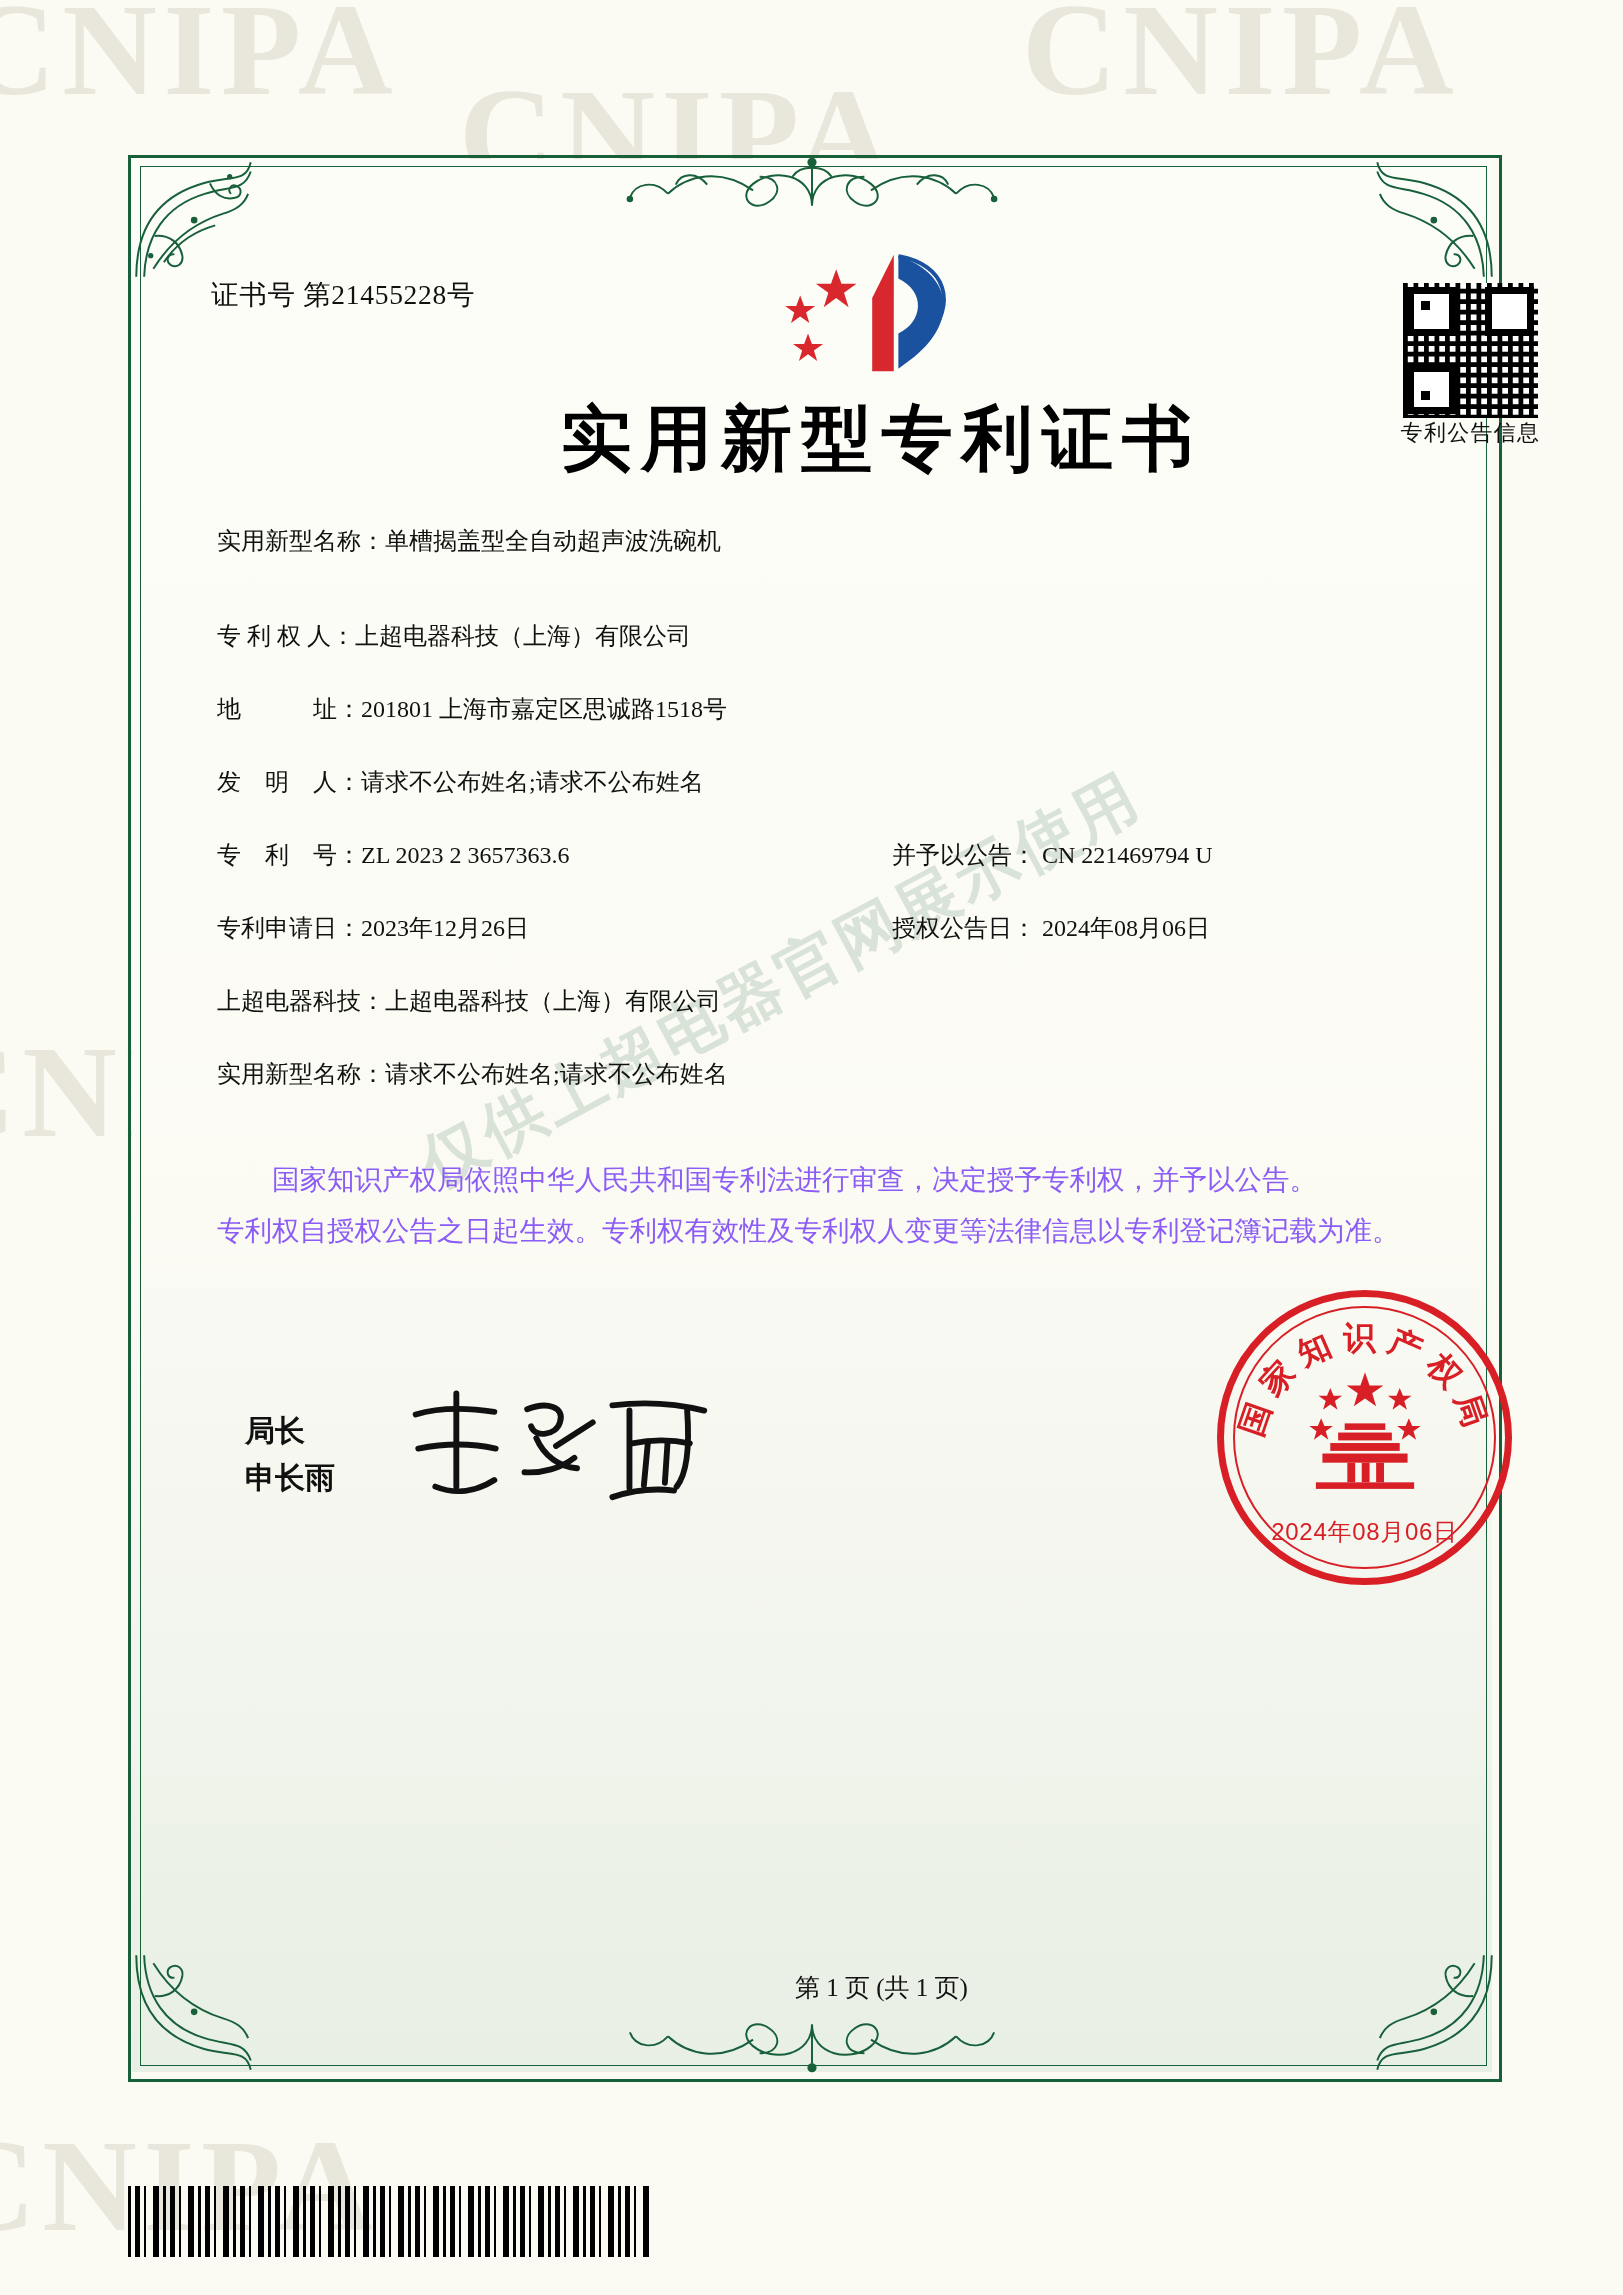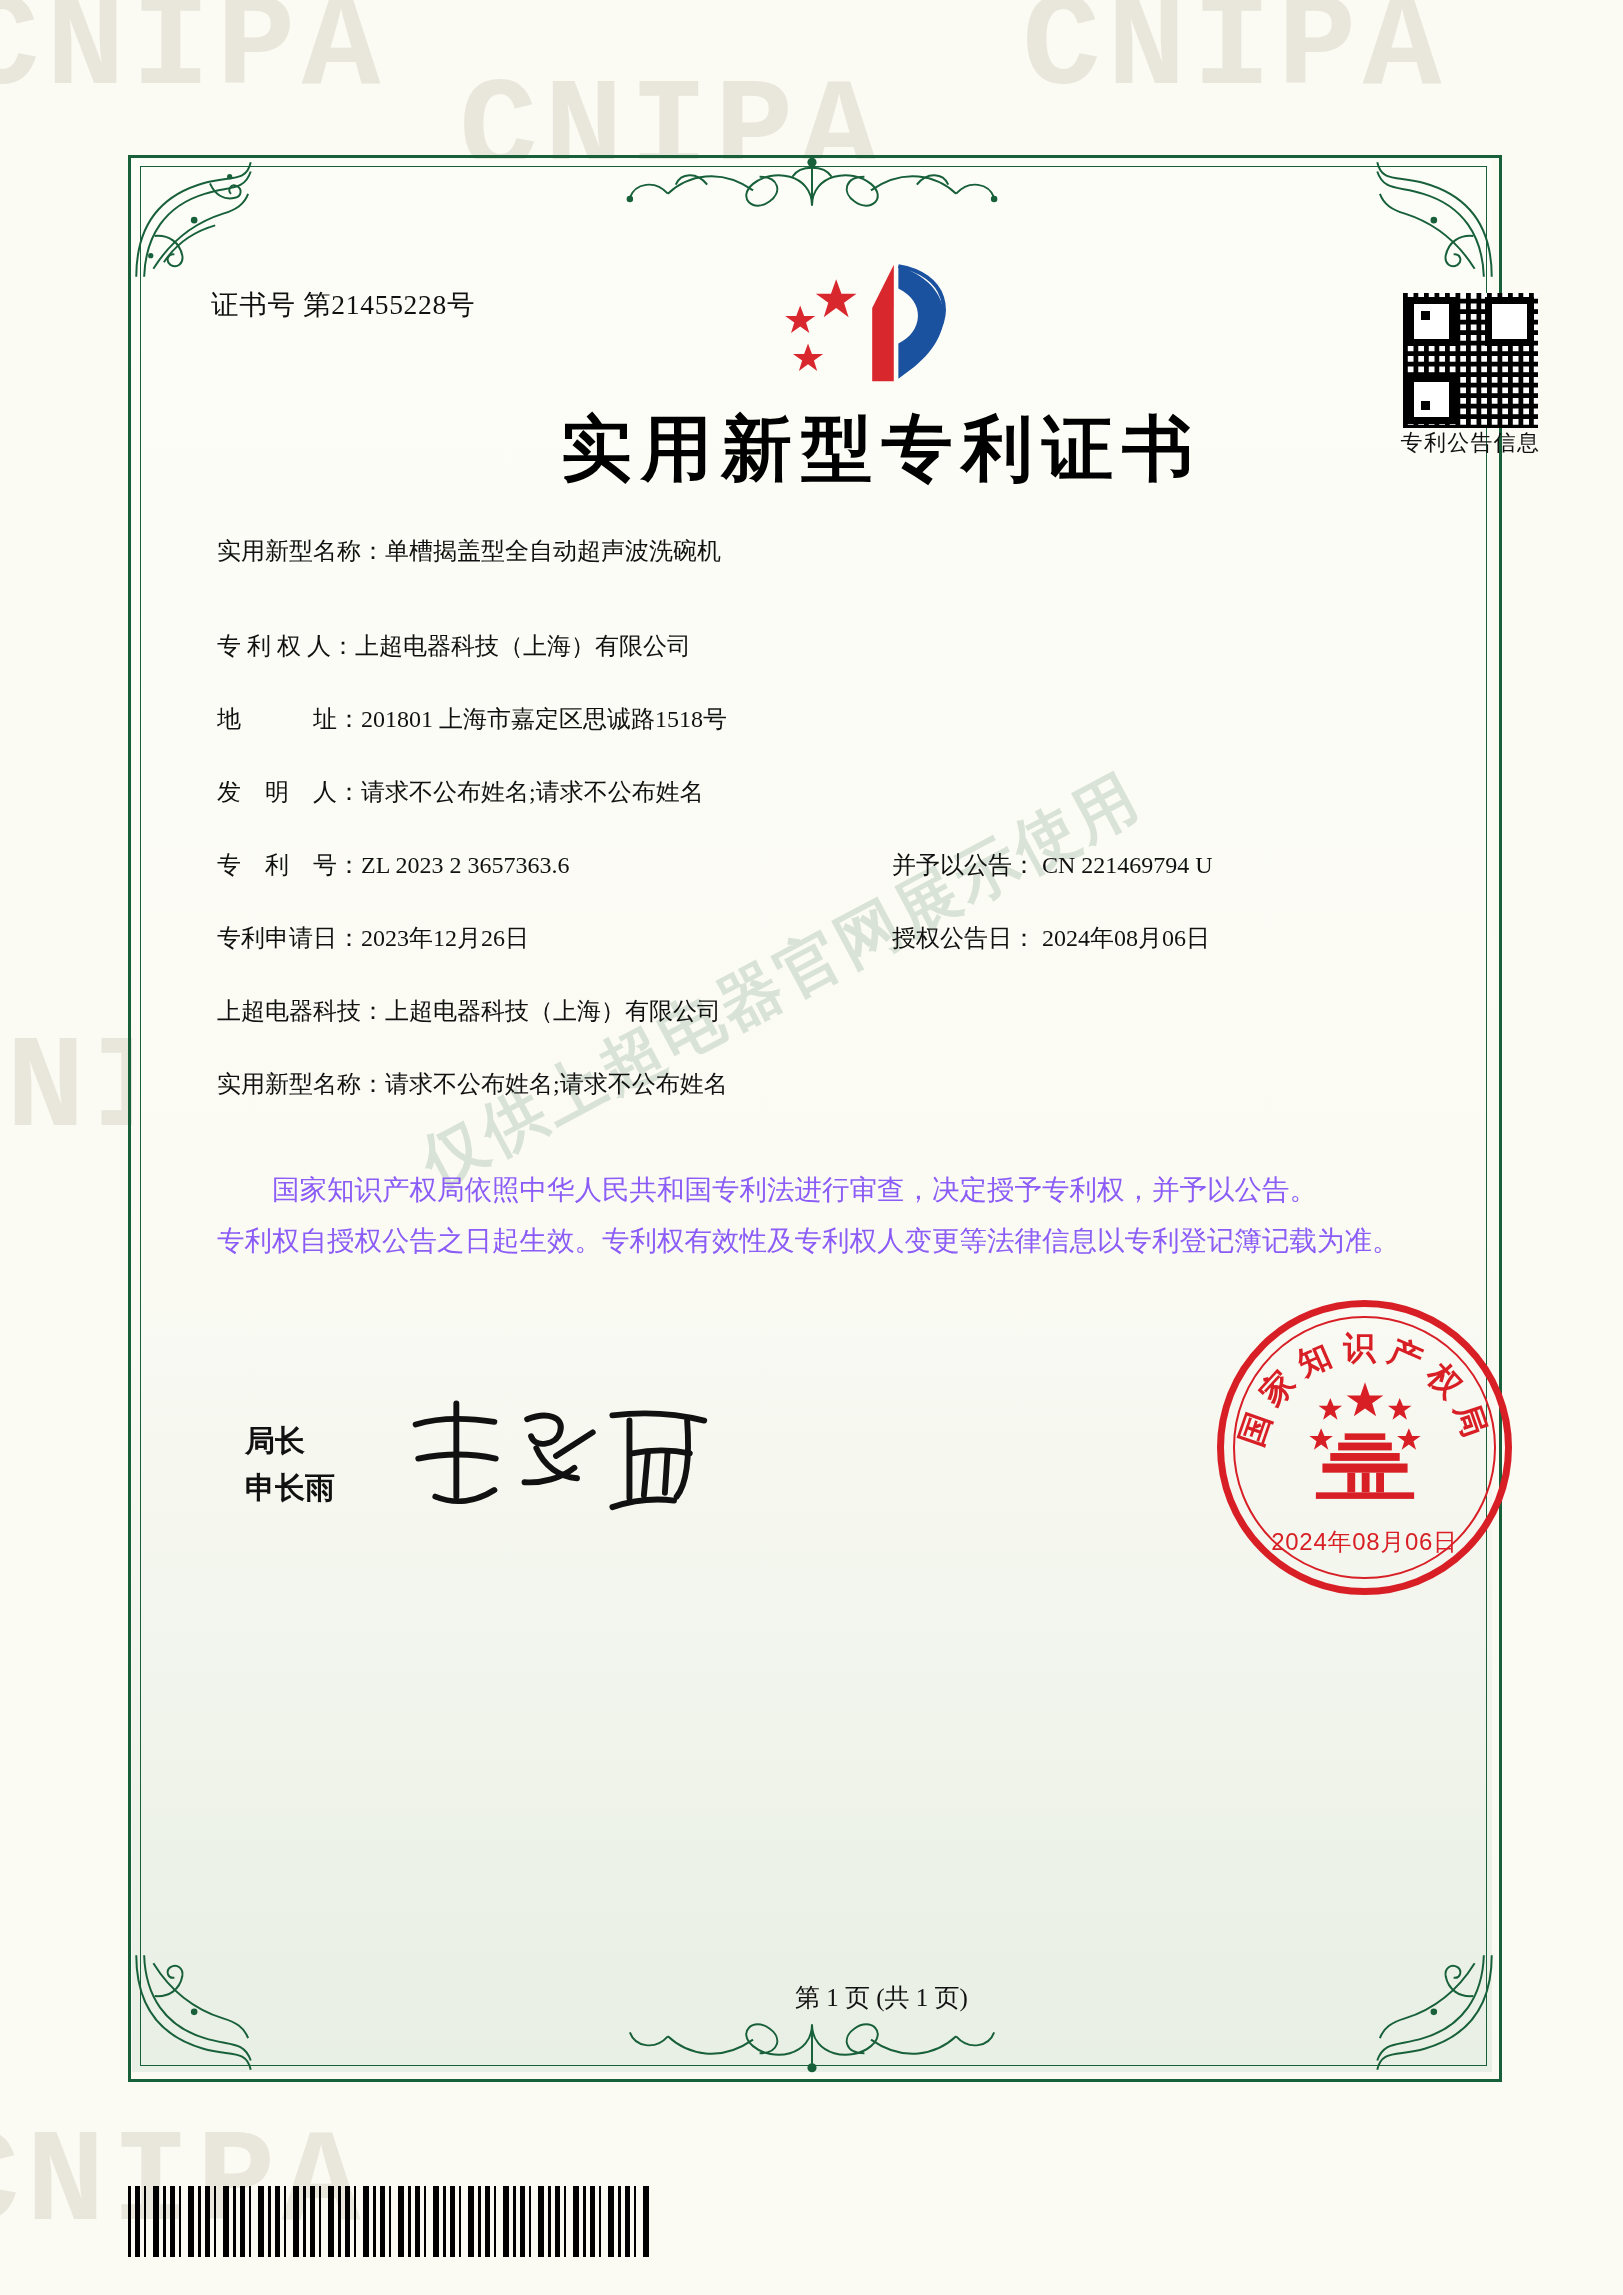--- a/index.html
+++ b/index.html
@@ -15,21 +15,21 @@
     width: 1623px;
     height: 2295px;
     background: #fbfaf3;
     overflow: hidden;
   }
 
   
   .wm {
     position: absolute;
     color: #e8e6da;
-    font-family: Liberation Mono, monospace;
+    font-family: Liberation Serif, serif;
     font-weight: 700;
     white-space: nowrap;
     user-select: none;
     pointer-events: none;
     z-index: 1;
     text-align: right;
   }
   .wm-cnipa { font-size: 131px; letter-spacing: 6.6px; color: #e9e7dc; }
   .wm-cn-text {
     position: absolute;
@@ -95,21 +95,21 @@
     transform: translateX(-50%) scaleY(-1);
     bottom: 193px;
     width: 511px;
     height: 79px;
     z-index: 5;
   }
 
   
   .content {
     position: absolute;
-    left: 140px; top: 176px;
+    left: 140px; top: 166px;
     width: 1483px; height: 1898px;
     z-index: 6;
   }
 
   .cert-no {
     position: absolute;
     left: 71px; top: 111px;
     font-size: 27.5px;
     color: #111;
     letter-spacing: 0.7px;

